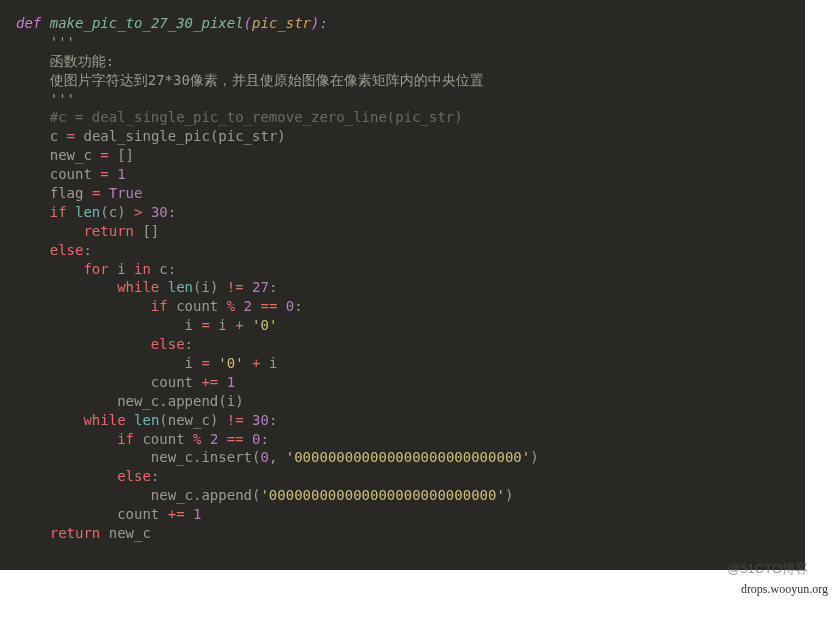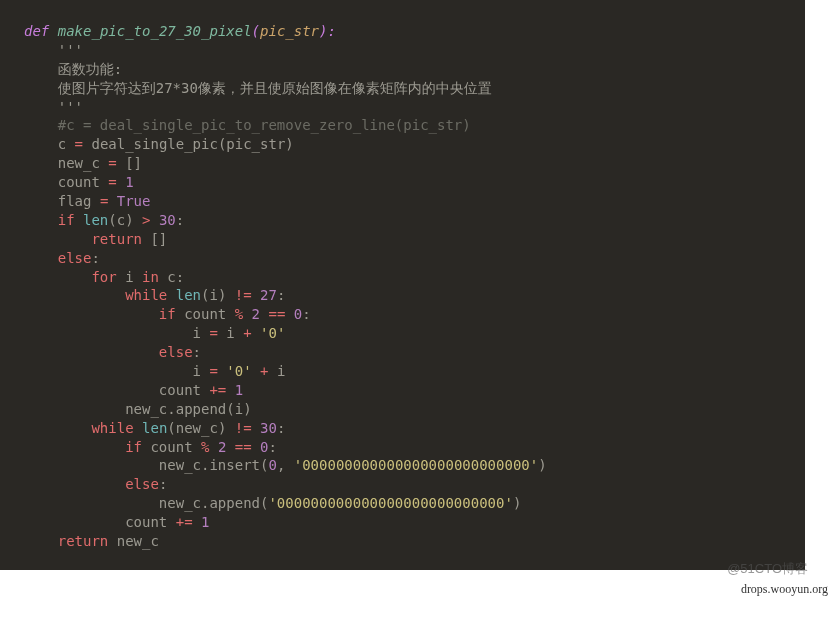--- a/index.html
+++ b/index.html
@@ -15,21 +15,21 @@
     .code-container {
       background: #2a2824;
       padding: 6px 8px;
       width: 805px;
       height: 570px;
       box-sizing: border-box;
       line-height: 1.35;
       filter: blur(.3px);
     }
     pre {
-      margin: 16px;
+      margin: 8px;
       white-space: pre;
     }
     .kw { color: #e06c6c; }
     .def { color: #c77ddb; font-style: italic;}
     .fn { color: #7fb89f; font-style: italic;}
     .param { color: #cca46a; font-style: italic;}
     .text { color: #9c9a91; }
     .op { color: #e06c6c; }
     .num { color: #b57fbf; }
     .str { color: #cbc07d; }

